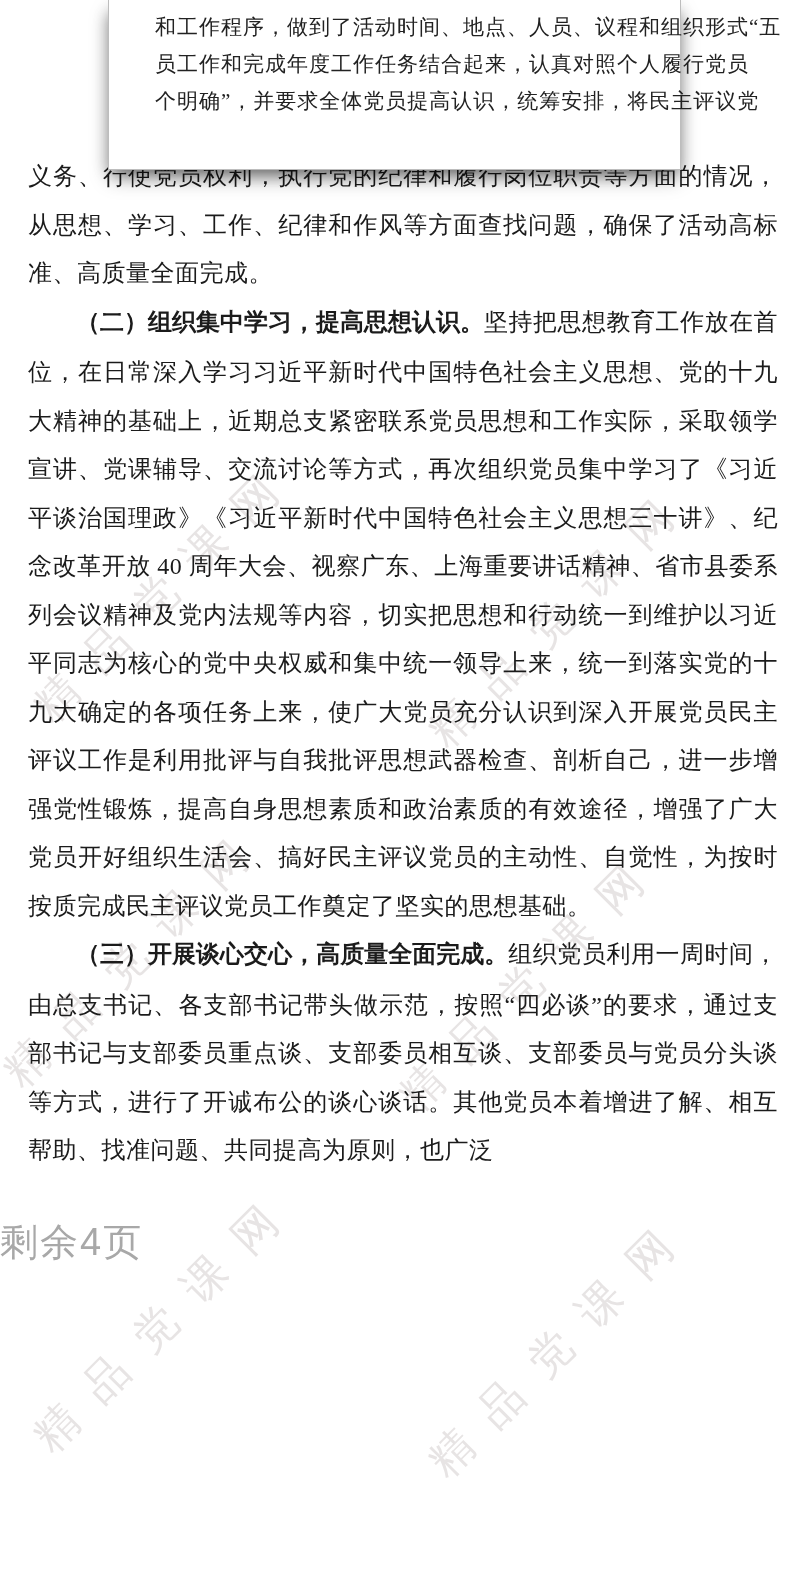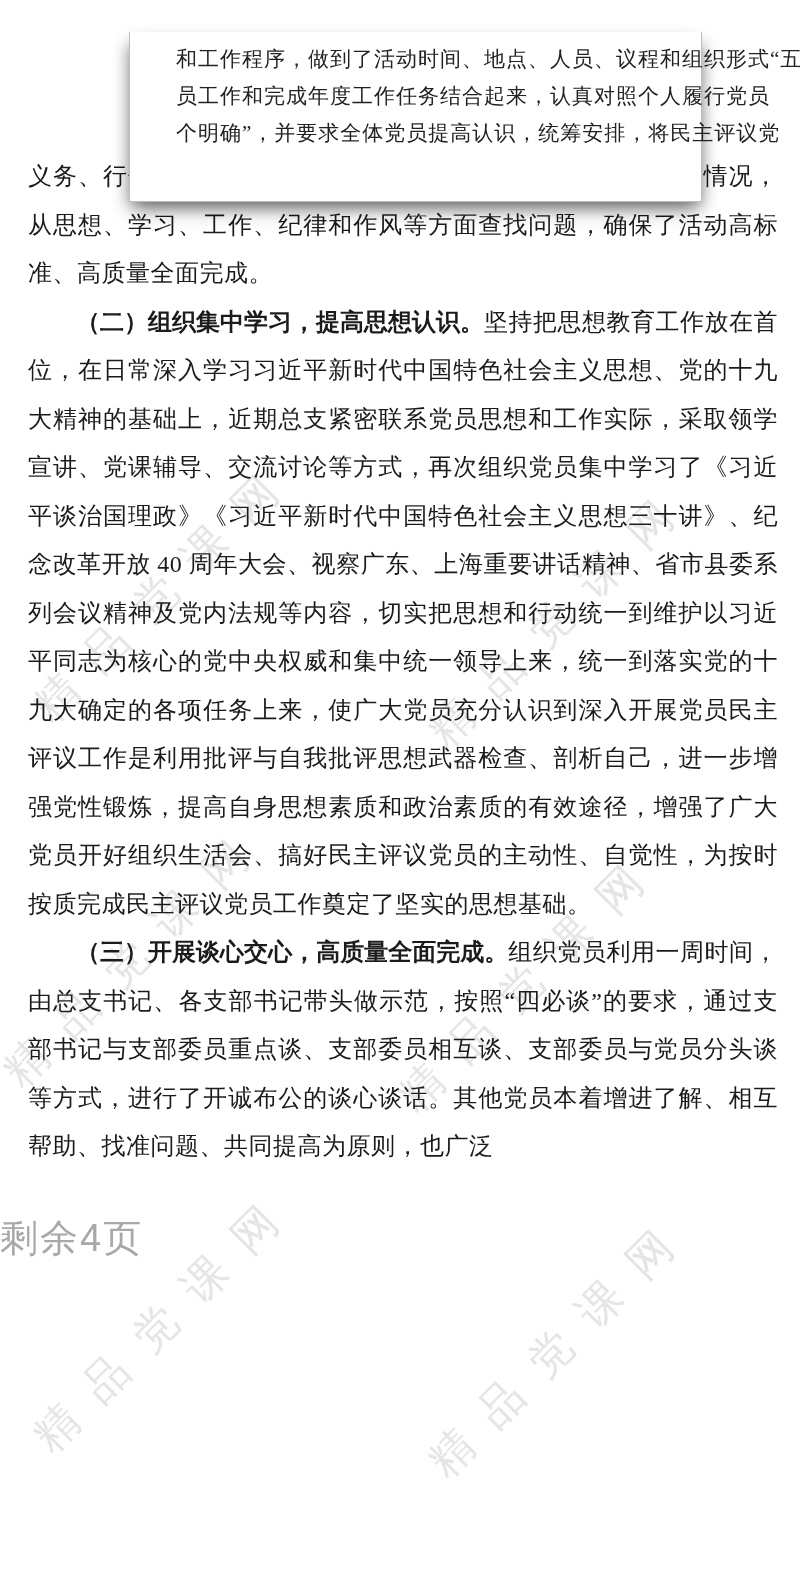--- a/index.html
+++ b/index.html
@@ -12,29 +12,28 @@
   html,body{background:#ffffff;}
   body{
     width:800px;height:1587px;
     position:relative;overflow:hidden;
     font-family:"Liberation Serif","DejaVu Serif",serif;
     color:var(--text-color);
   }
 
   
   .preview-page{
-    position:absolute;left:129px;top:0;
+    position:absolute;left:108px;top:0;
     width:573px;height:170px;
     background:#ffffff;
     border:1px solid var(--page-border);
     border-top:none;
     box-shadow:0 10px 18px -2px rgba(0,0,0,0.38), 6px 8px 14px -6px rgba(0,0,0,0.22), -6px 8px 14px -6px rgba(0,0,0,0.22);
     padding:9px 34px 0 46px;
     z-index:2;
-    margin-top:32px;
   }
   .preview-line{
     font-size:21px;line-height:37px;
     letter-spacing:1px;
     text-align:justify;text-align-last:justify;
     color:#222;
     white-space:nowrap;
   }
   .preview-line.last{text-align-last:left;}
 
@@ -53,21 +52,21 @@
   .content{
     position:relative;z-index:1;
     margin:152px 22px 0 28px;
     font-size:24px;line-height:48.5px;
     text-align:justify;
     letter-spacing:0.5px;
   }
   .content p{text-indent:2em;}
   .content p.continued{text-indent:0;}
   .lead{
-    font-family:Liberation Sans, sans-serif;
+    font-family:Liberation Mono, monospace;
     font-weight:700;
     letter-spacing:0;
   }
 
   
   .footer-hint{
     position:relative;z-index:1;
     margin-top:42px;
     display:flex;justify-content:flex-start;align-items:center;gap:74px;
     font-family:"Liberation Sans","DejaVu Sans",sans-serif;

